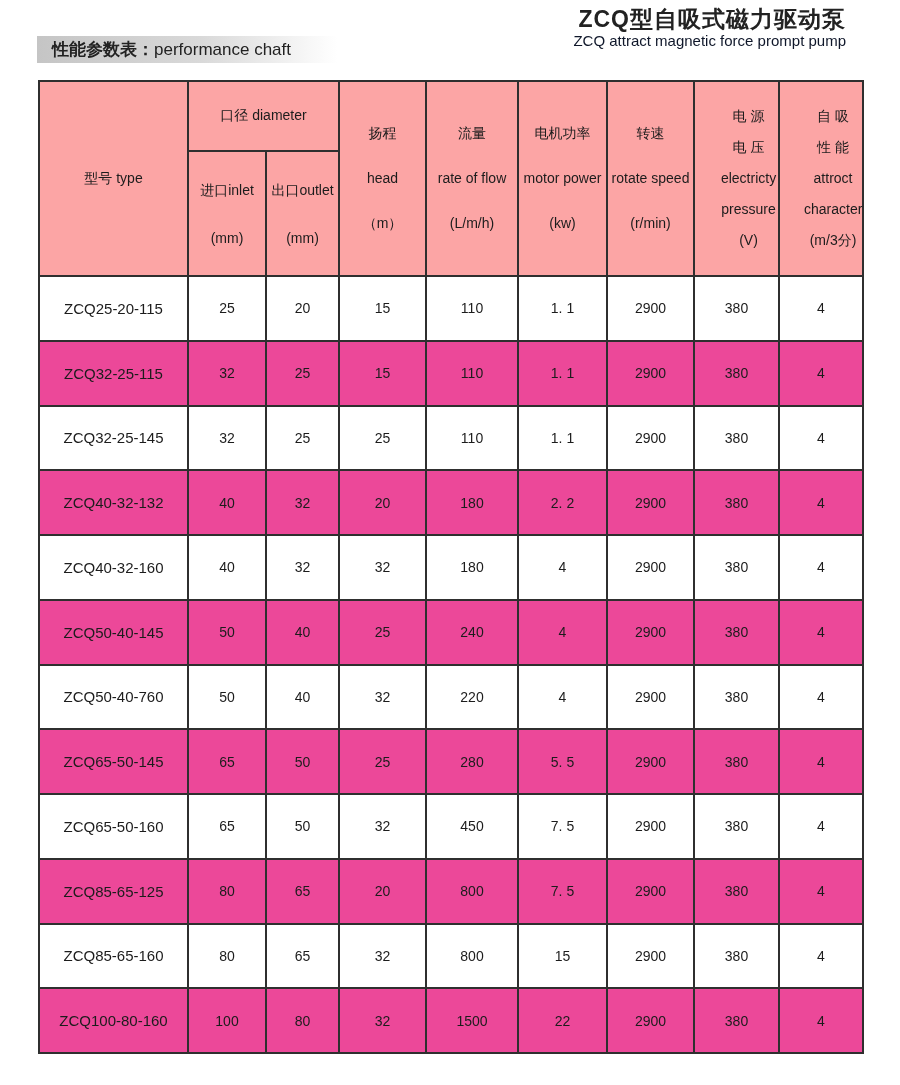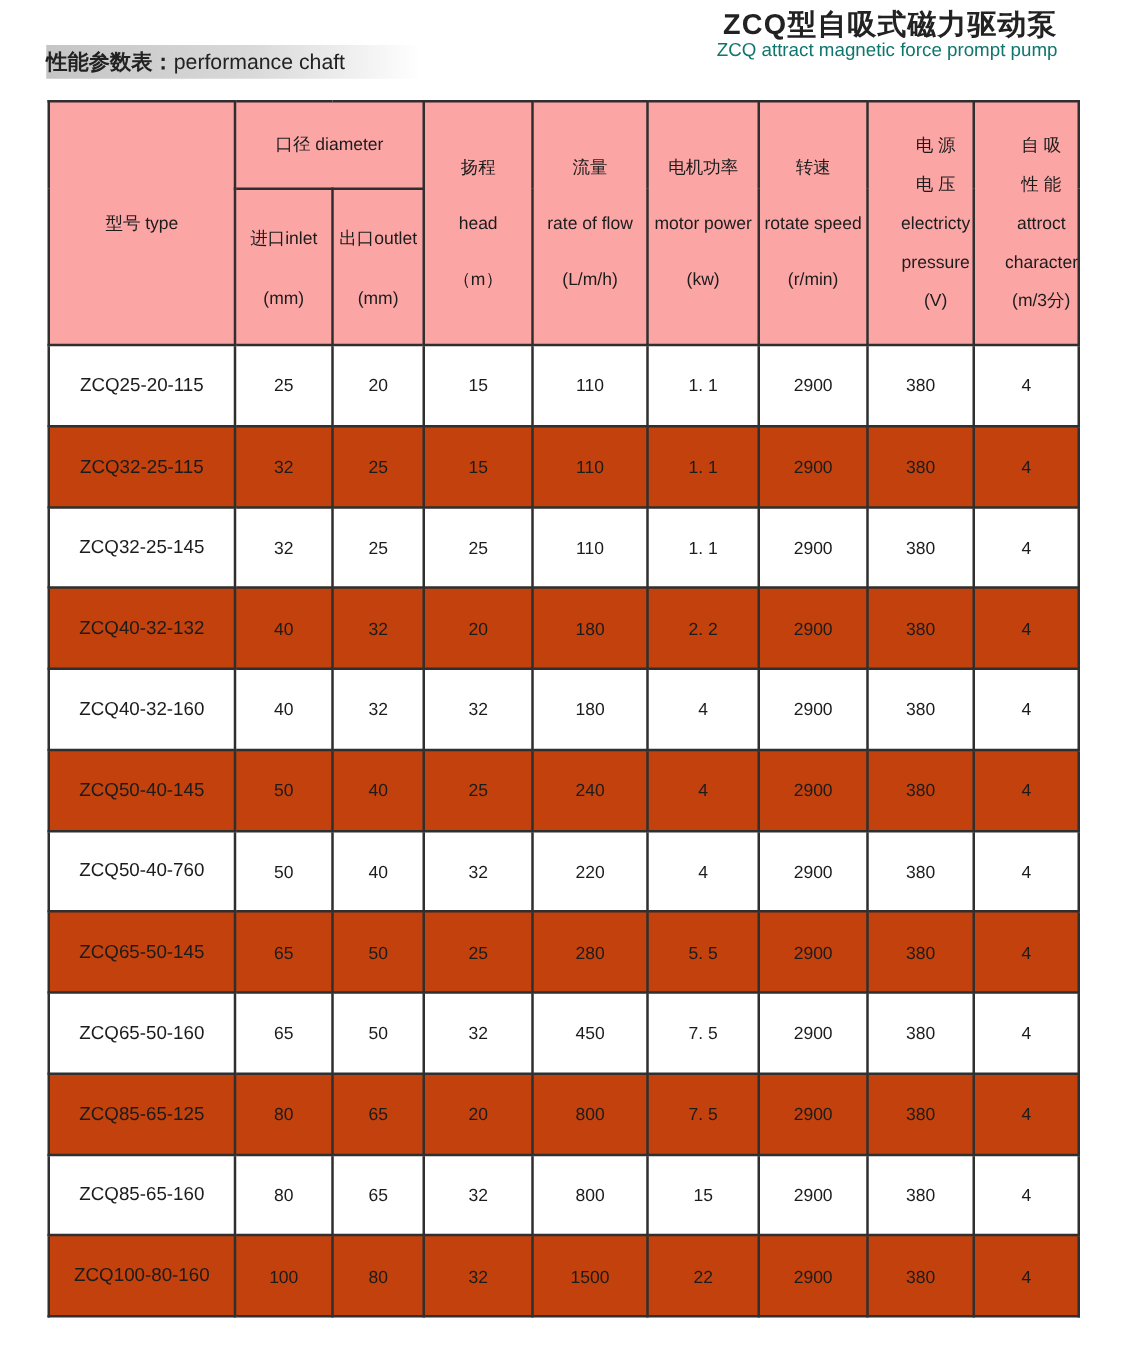--- a/index.html
+++ b/index.html
@@ -12,47 +12,47 @@
   }
   .page { position: relative; width: 900px; height: 1085px; overflow: hidden; border-radius: 19px; }
 
   .page-title {
     position: absolute; top: 4px; right: 54px;
     font-size: 23px; font-weight: bold; color: #222;
     letter-spacing: 1px; white-space: nowrap;
   }
   .page-subtitle {
     position: absolute; top: 32px; right: 54px;
-    font-size: 15px; color: #0f766e; white-space: nowrap;
+    font-size: 15px; color: #0f172a; white-space: nowrap;
   }
 
   .section-bar {
     position: absolute; left: 37px; top: 36px;
     width: 300px; height: 27px;
     background: linear-gradient(to right, #c5c5c5 0%, #d9d9d9 55%, #ffffff 100%);
-    line-height: 27px; 
+    line-height: 27px; padding-left: 15px;
     font-size: 17px; color: #222; white-space: nowrap;
   }
   .section-bar .cn { font-weight: bold; }
 
   .spec-table-wrap { position: absolute; left: 38px; top: 80px; width: 824px; }
   table.spec {
     width: 824px; border-collapse: collapse; table-layout: fixed;
     background: #ffffff;
   }
   table.spec th, table.spec td {
     border: 2px solid #2f2f2f;
     text-align: center; vertical-align: middle;
     font-weight: normal; color: #1c1c1c;
   }
   table.spec thead th { background: #fca5a5; font-size: 14px; }
   thead tr.h-top { height: 70px; }
   thead tr.h-bottom { height: 125px; }
   tbody td { height: 64.75px; font-size: 14px; background: #ffffff; }
-  tbody tr.alt td { background: #c2410c; }
+  tbody tr.alt td { background: #ec4899; }
   tbody td.model { font-size: 15px; }
   .hline { display: block; }
   .lines-2 .hline { line-height: 48px; }
   .lines-3 .hline { line-height: 45px; }
   .lines-5 .hline { line-height: 31px; padding-left: 24px; }
 
   col.c-type    { width: 149px; }
   col.c-inlet   { width: 78px; }
   col.c-outlet  { width: 73px; }
   col.c-head    { width: 87px; }

